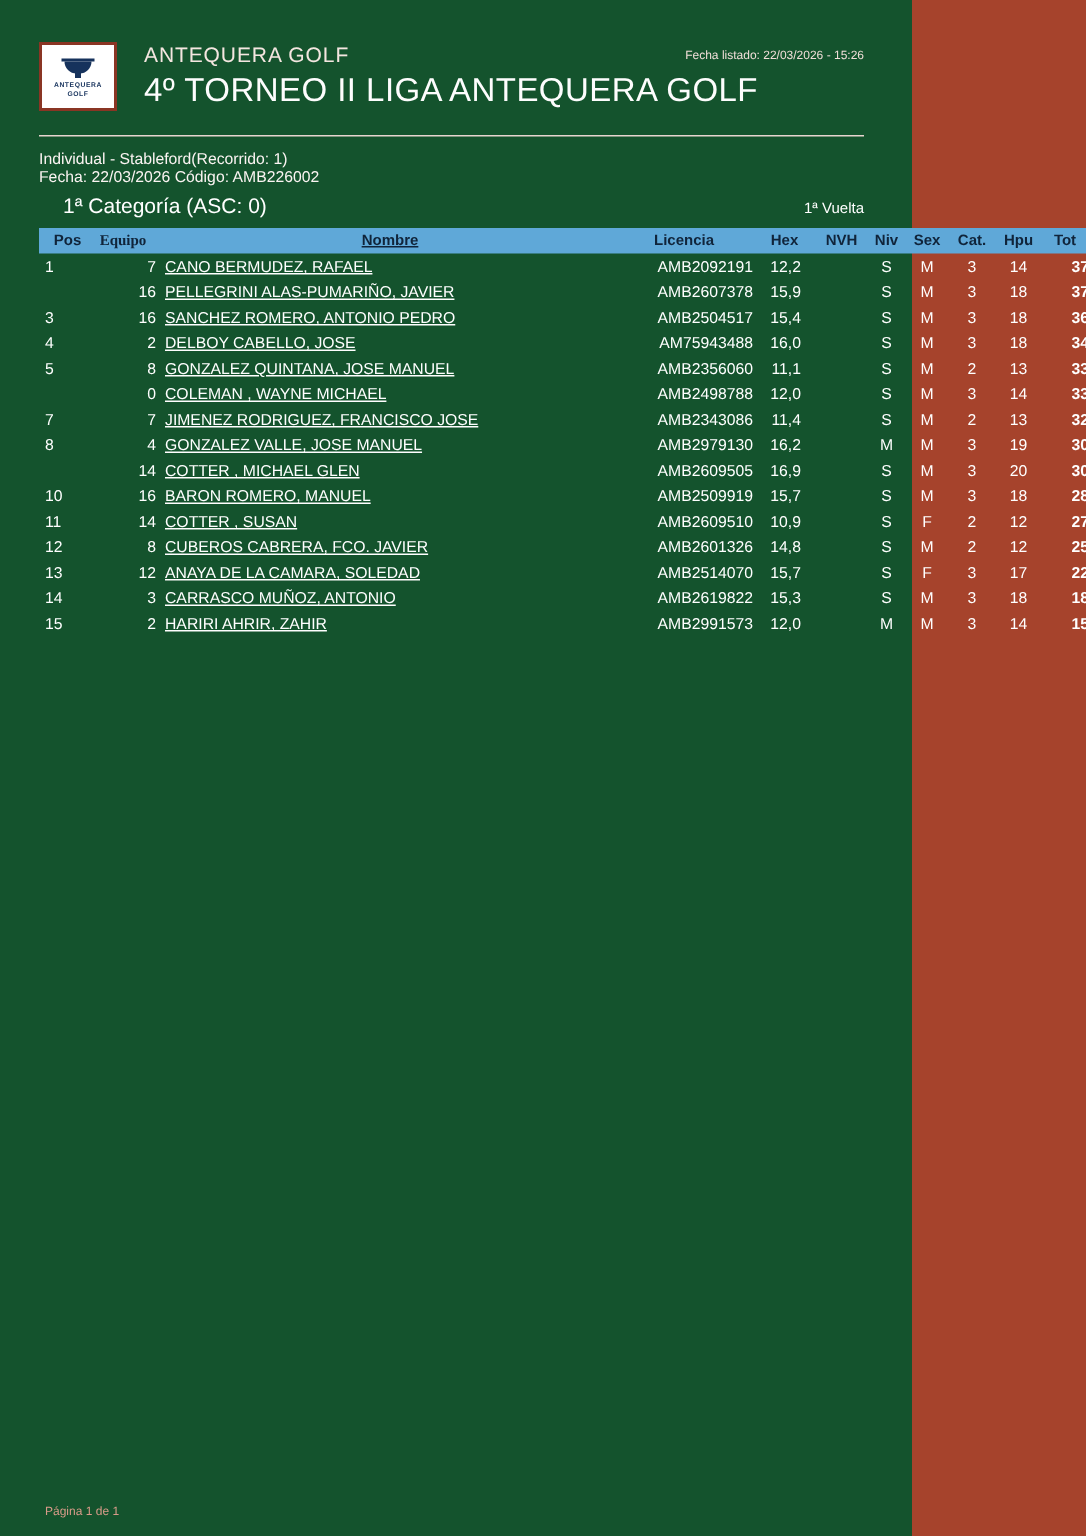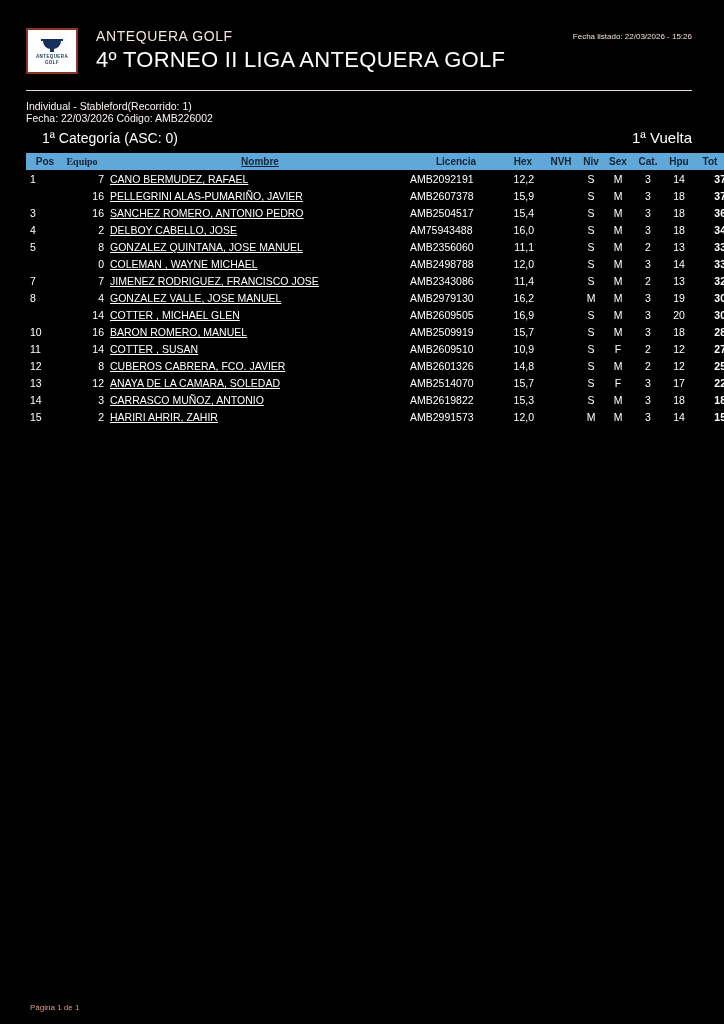--- a/index.html
+++ b/index.html
@@ -8,23 +8,23 @@
   }
   body {
     width: 724px;
     height: 1024px;
     background: #a6432c;
     font-family: "Liberation Sans", sans-serif;
     overflow: hidden;
   }
   .page {
     position: relative;
-    width: 724px;
+    width: 608px;
     height: 1024px;
-    background: #000000;
+    background: #14532d;
     box-sizing: border-box;
     padding: 26px 32px 0 26px;
   }
 
   
   .header {
     position: relative;
     display: flex;
     align-items: flex-start;
     height: 56px;
@@ -130,21 +130,21 @@
     justify-content: space-between;
     align-items: baseline;
     margin-top: 5px;
   }
   .category {
     font-size: 14px;
     color: #ffffff;
     margin-left: 16px;
   }
   .vuelta {
-    font-size: 15px;
+    font-size: 10px;
     color: #ffffff;
     margin-left: 29px;
   }
 
   
   table.results {
     width: 100%;
     border-collapse: collapse;
     margin-top: 7px;
     table-layout: fixed;
@@ -162,21 +162,21 @@
   table.results tbody td {
     font-size: 10.5px;
     color: #ffffff;
     padding: 3px 0 2px 0;
     white-space: nowrap;
     overflow: hidden;
   }
   .c-pos   { width: 30px; text-align: left; padding-left: 4px !important; }
   .c-equipo{ width: 44px; text-align: right; padding-right: 6px !important; }
   .c-nombre{ width: 300px; text-align: left; text-decoration: underline; }
-  .c-lic   { width: 92px; text-align: left; }
+  .c-lic   { width: 92px; text-align: right; }
   .c-hex   { width: 42px; text-align: right; padding-right: 10px !important;}
   .c-nvh   { width: 34px; text-align: center; }
   .c-niv   { width: 26px; text-align: center; }
   .c-sex   { width: 28px; text-align: center; }
   .c-cat   { width: 32px; text-align: center; }
   .c-hpu   { width: 30px; text-align: center; }
   .c-tot   { width: 32px; text-align: right; padding-right: 2px !important; font-weight: bold; }
 
   th.c-nombre { padding-left: 0 !important; }
   th.c-equipo { text-align: left; padding-left: 0 !important; font-family: Liberation Serif, serif; }

